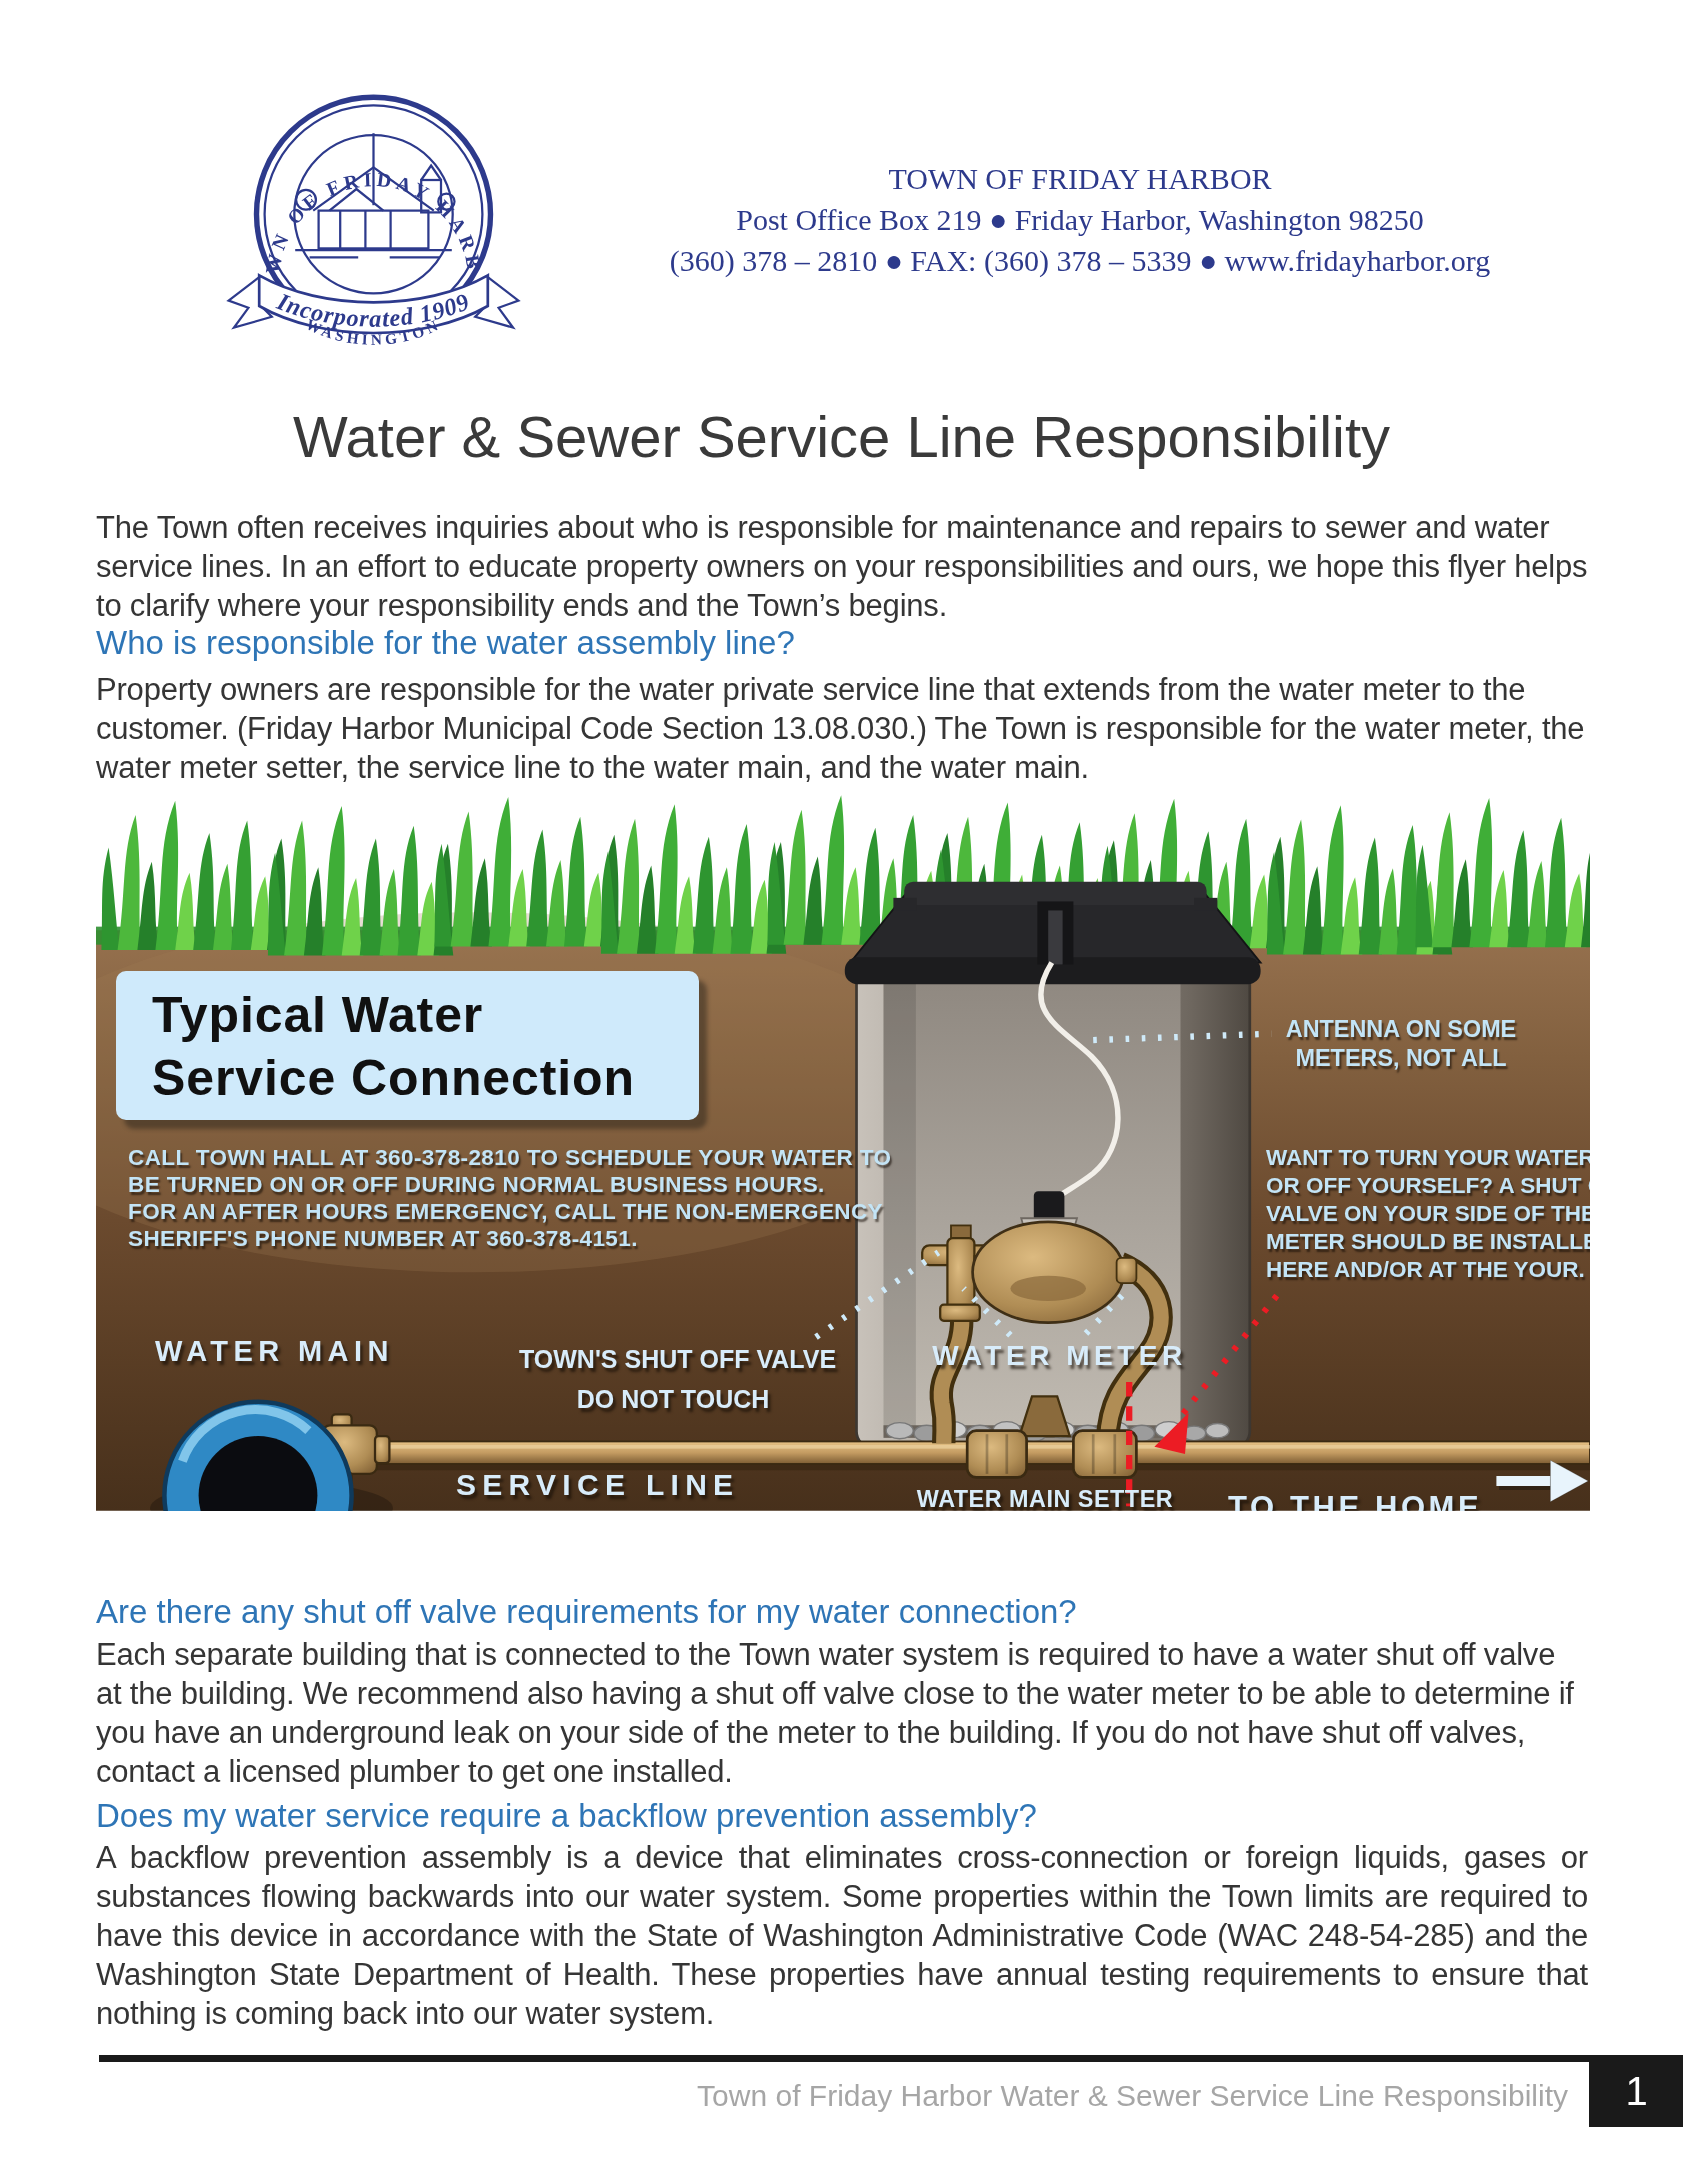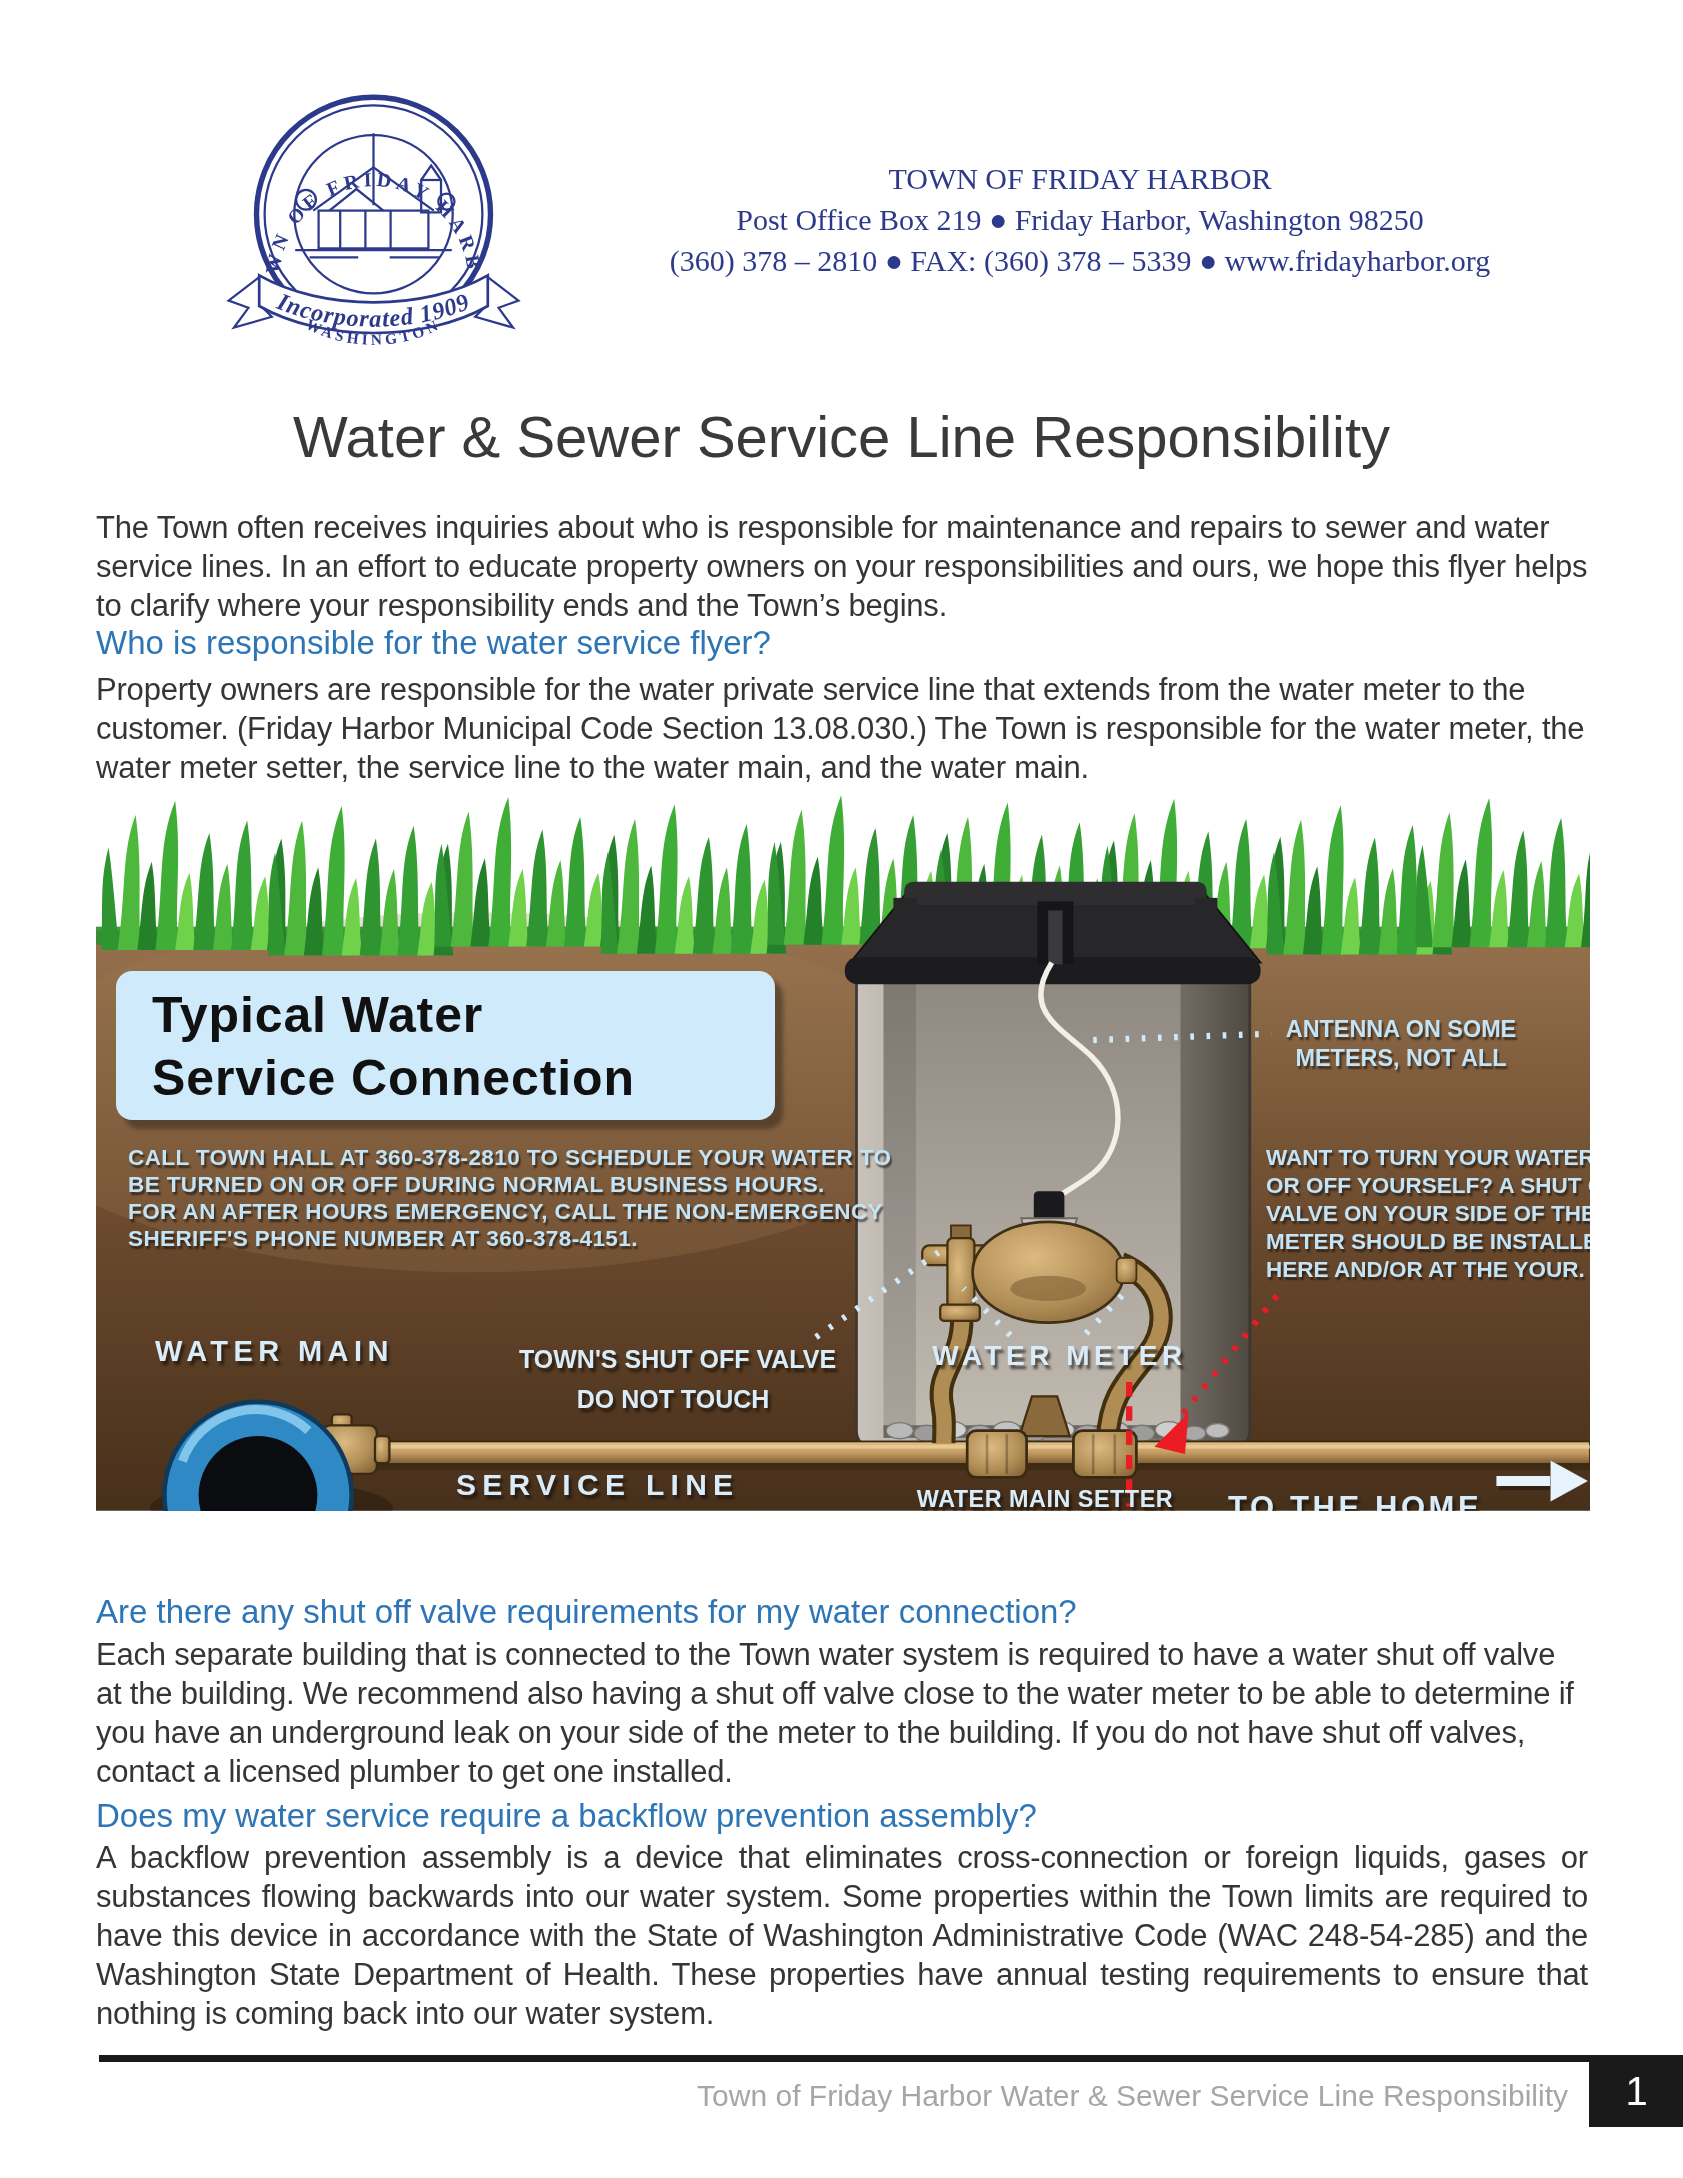--- a/index.html
+++ b/index.html
@@ -24,22 +24,22 @@
   #p-1{top:670px;}
   #h2-2{top:1593px;}
   #p-2{top:1635px;}
   #h2-3{top:1797px;}
   #p-3{top:1838px;text-align:justify;}
 
   
   #diagram{left:96px;top:795px;width:1494px;height:716px;background:#ffffff;overflow:hidden;}
   #diagram .lbl{position:absolute;font-weight:700;color:#d8ecfa;
     text-shadow:2.7px 3.6px 2.7px rgba(22,14,6,0.65);white-space:nowrap;}
-  #diag-title-box{position:absolute;left:20px;top:176px;width:659px;height:149px;
-    background:#cfeafb;border-radius:16px;box-shadow:8px 9px 4.5px rgba(35,30,25,0.45);
+  #diag-title-box{position:absolute;left:20px;top:176px;width:583px;height:149px;
+    background:#cfeafb;border-radius:10px;box-shadow:8px 9px 4.5px rgba(35,30,25,0.45);
     padding:12.6px 0 0 36px;box-sizing:border-box;}
   #diag-title-box .tline{font-size:50px;font-weight:700;color:#111;line-height:63px;letter-spacing:0.9px;}
   #call-block{position:absolute;left:32px;top:349px;width:648px;}
   #call-block div{font-size:22.5px;line-height:27px;font-weight:700;color:#c3e4f6;
     text-shadow:1.8px 2.7px 1.8px rgba(22,14,6,0.6);letter-spacing:0.4px;white-space:nowrap;}
   #antenna-lbl{left:1179px;top:220px;width:252px;text-align:center;font-size:23.4px;line-height:29px;}
   #want-lbl{left:1170px;top:349px;width:306px;font-size:22.5px;line-height:28px;}
   #want-lbl div, #antenna-lbl div{color:#c3e4f6;font-weight:700;text-shadow:1.8px 2.7px 1.8px rgba(22,14,6,0.6);white-space:nowrap;}
   #watermain-lbl{left:59px;top:540px;font-size:29px;letter-spacing:5.4px;}
   #townsvalve-lbl{left:423px;top:544px;width:308px;text-align:center;font-size:25px;line-height:40px;color:#c9e7f8;}
@@ -105,21 +105,21 @@
 
 <div class="abs" id="contact">
   <div>TOWN OF FRIDAY HARBOR</div>
   <div>Post Office Box 219 ● Friday Harbor, Washington 98250</div>
   <div>(360) 378 – 2810 ● FAX: (360) 378 – 5339 ● www.fridayharbor.org</div>
 </div>
 
 <div class="abs" id="doc-title">Water &amp; Sewer Service Line Responsibility</div>
 <div class="abs para" id="intro">The Town often receives inquiries about who is responsible for maintenance and repairs to sewer and water service lines. In an effort to educate property owners on your responsibilities and ours, we hope this flyer helps to clarify where your responsibility ends and the Town’s begins.</div>
 
-<div class="abs h2" id="h2-1">Who is responsible for the water service flyer?</div>
+<div class="abs h2" id="h2-1">Who is responsible for the water assembly line?</div>
 <div class="abs para" id="p-1">Property owners are responsible for the water private service line that extends from the water meter to the customer. (Friday Harbor Municipal Code Section 13.08.030.) The Town is responsible for the water meter, the water meter setter, the service line to the water main, and the water main.</div>
 
 <div class="abs" id="diagram">
   <svg width="1494" height="716" viewBox="0 0 1660 795" xmlns="http://www.w3.org/2000/svg">
     <defs>
       <linearGradient id="dirt" x1="0" y1="0" x2="0" y2="1">
         <stop offset="0" stop-color="#96714e"></stop>
           <stop offset="0.22" stop-color="#82603f"></stop>
         <stop offset="0.5" stop-color="#6b4a2e"></stop>
           <stop offset="0.8" stop-color="#553a22"></stop>

